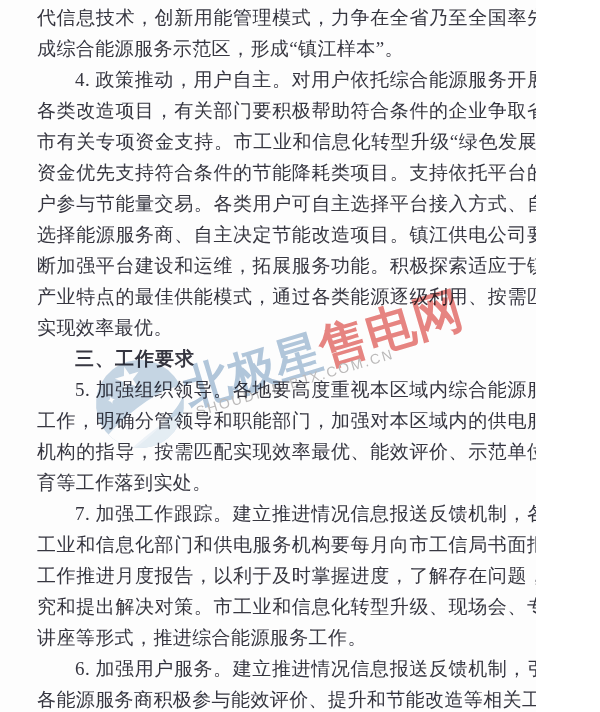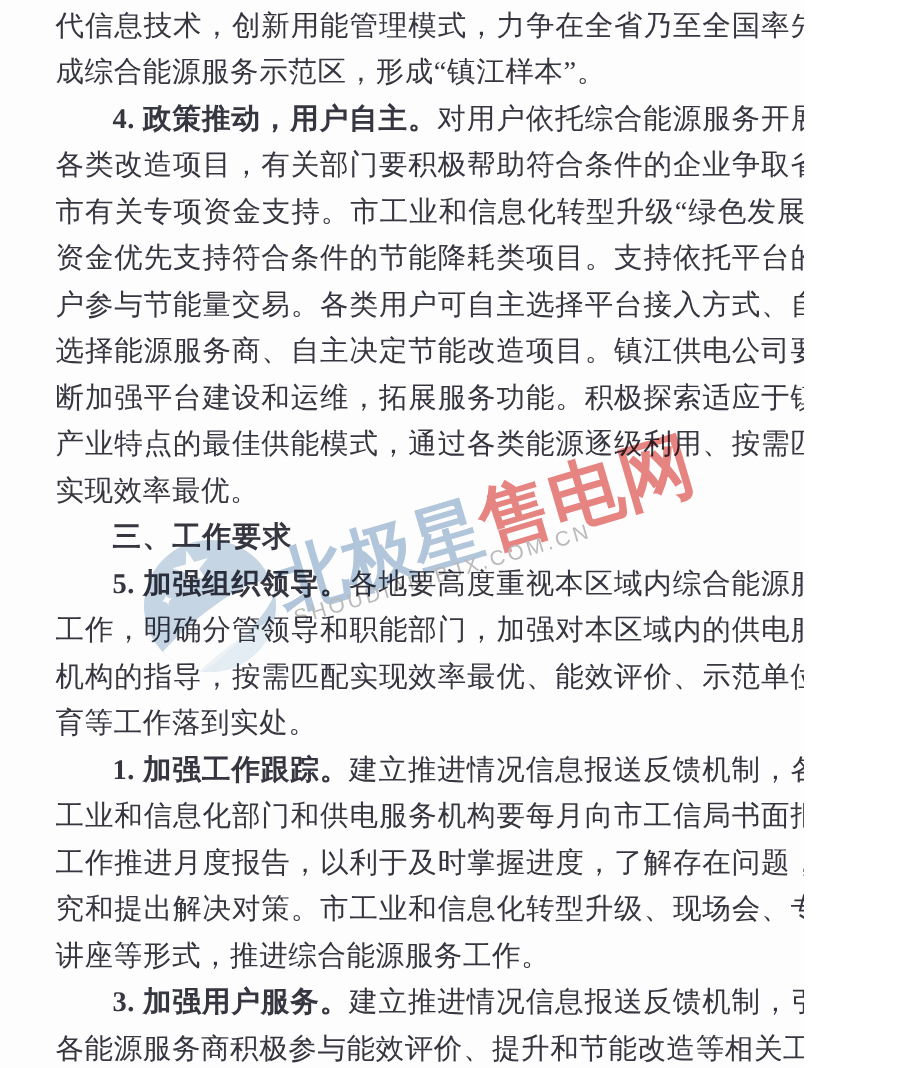--- a/index.html
+++ b/index.html
@@ -8,21 +8,21 @@
     position:relative;width:536px;height:712px;background:#fdfdfd;overflow:hidden;
     font-family:"Liberation Serif","DejaVu Serif",serif;
   }
   .content{
     position:absolute;left:37px;top:2px;width:529px;
     color:#363640;font-size:19px;line-height:31px;
     text-align:justify;text-justify:inter-ideograph;letter-spacing:0.4px;
   }
   .content p{margin:0;padding:0;}
   .indent{text-indent:2em;}
-  .lead{font-weight:bold;}
+  .lead{font-weight:normal;}
   .heading{
     font-weight:bold;text-indent:2em;
     font-family:"Liberation Sans","DejaVu Sans",sans-serif;
     letter-spacing:1px;
   }
   
   .watermark{position:absolute;left:0;top:0;width:600px;height:712px;pointer-events:none;
     mix-blend-mode:multiply;opacity:.85;z-index:3;}
   .wm-row{
     position:absolute;left:96px;top:360px;height:88px;
@@ -71,23 +71,23 @@
 
   <div class="content">
     <p class="para"><span>代信息技术，创新用能管理模式，力争在全省乃至全国率先建成综合能源服务示范区，形成“镇江样本”。</span></p>
 
     <p class="para indent"><span class="lead">4. 政策推动，用户自主。</span><span>对用户依托综合能源服务开展的各类改造项目，有关部门要积极帮助符合条件的企业争取省、市有关专项资金支持。市工业和信息化转型升级“绿色发展”类资金优先支持符合条件的节能降耗类项目。支持依托平台的用户参与节能量交易。各类用户可自主选择平台接入方式、自主选择能源服务商、自主决定节能改造项目。镇江供电公司要不断加强平台建设和运维，拓展服务功能。积极探索适应于镇江产业特点的最佳供能模式，通过各类能源逐级利用、按需匹配实现效率最优。</span></p>
 
     <p class="heading">三、工作要求</p>
 
     <p class="para indent"><span class="lead">5. 加强组织领导。</span><span>各地要高度重视本区域内综合能源服务工作，明确分管领导和职能部门，加强对本区域内的供电服务机构的指导，按需匹配实现效率最优、能效评价、示范单位培育等工作落到实处。</span></p>
 
-    <p class="para indent"><span class="lead">1. 加强工作跟踪。</span><span>建立推进情况信息报送反馈机制，各地工业和信息化部门和供电服务机构要每月向市工信局书面报送工作推进月度报告，以利于及时掌握进度，了解存在问题，研究和提出解决对策。市工业和信息化转型升级、现场会、专家讲座等形式，推进综合能源服务工作。</span></p>
+    <p class="para indent"><span class="lead">7. 加强工作跟踪。</span><span>建立推进情况信息报送反馈机制，各地工业和信息化部门和供电服务机构要每月向市工信局书面报送工作推进月度报告，以利于及时掌握进度，了解存在问题，研究和提出解决对策。市工业和信息化转型升级、现场会、专家讲座等形式，推进综合能源服务工作。</span></p>
 
-    <p class="para indent"><span class="lead">3. 加强用户服务。</span><span>建立推进情况信息报送反馈机制，引导各能源服务商积极参与能效评价、提升和节能改造等相关工</span></p>
+    <p class="para indent"><span class="lead">6. 加强用户服务。</span><span>建立推进情况信息报送反馈机制，引导各能源服务商积极参与能效评价、提升和节能改造等相关工</span></p>
   </div>
 
   <div class="watermark">
     <div class="wm-row">
       <div class="wm-logo">
         <span class="wm-star">★</span>
         <span class="wm-star-small">✦</span>
         <div class="wm-swoosh-a"></div>
         <div class="wm-swoosh-b"></div>
       </div>

